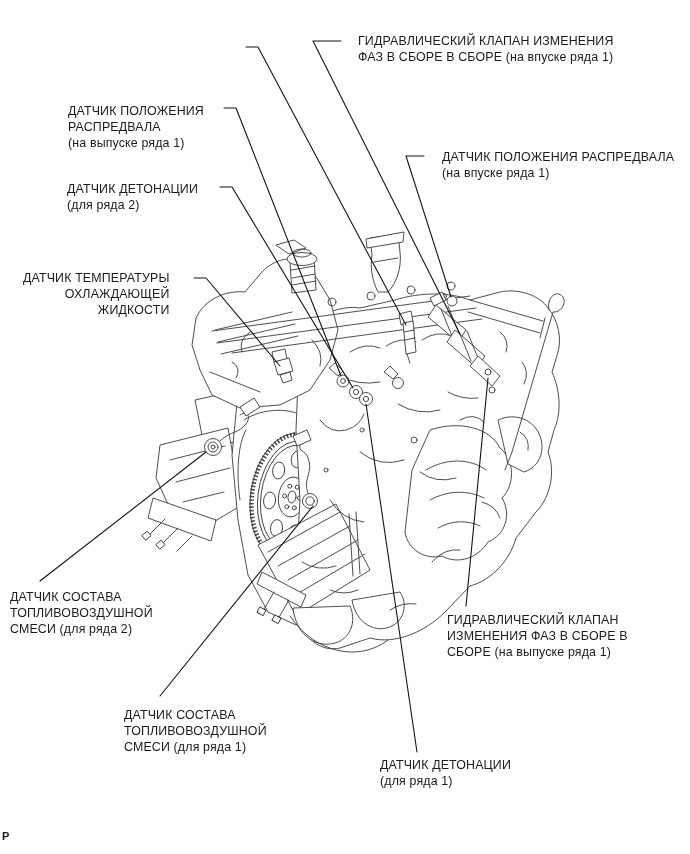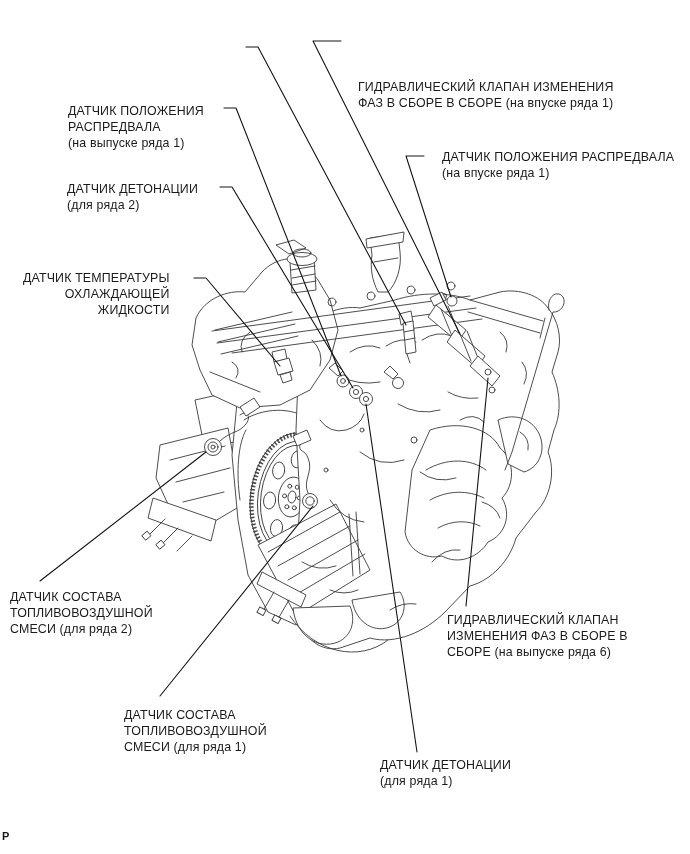--- a/index.html
+++ b/index.html
@@ -185,38 +185,38 @@
       <path class="lead" d="M220,187 L232,187 L353,388"></path>
       <path class="lead" d="M194,278 L206,278 L280,366"></path>
       <path class="lead" d="M424,156 L406,156 L451,297"></path>
       <path class="lead" d="M40,581 L206,452"></path>
       <path class="lead" d="M466,606 L488,378"></path>
       <path class="lead" d="M160,696 L313,506"></path>
       <path class="lead" d="M417,752 L366,404"></path>
     </g>
   </svg>
 
-  <div class="lbl" style="left:358px;top:33px;margin-top:46px;">ГИДРАВЛИЧЕСКИЙ КЛАПАН ИЗМЕНЕНИЯ
+  <div class="lbl" style="left:358px;top:33px;">ГИДРАВЛИЧЕСКИЙ КЛАПАН ИЗМЕНЕНИЯ
 ФАЗ В СБОРЕ В СБОРЕ (на впуске ряда 1)</div>
   <div class="lbl" style="left:68px;top:103px;">ДАТЧИК ПОЛОЖЕНИЯ
 РАСПРЕДВАЛА
 (на выпуске ряда 1)</div>
   <div class="lbl" style="left:67px;top:181px;">ДАТЧИК ДЕТОНАЦИИ
 (для ряда 2)</div>
   <div class="lbl" style="left:23px;top:270px;text-align:right;">ДАТЧИК ТЕМПЕРАТУРЫ
 ОХЛАЖДАЮЩЕЙ
 ЖИДКОСТИ</div>
   <div class="lbl" style="left:442px;top:149px;">ДАТЧИК ПОЛОЖЕНИЯ РАСПРЕДВАЛА
 (на впуске ряда 1)</div>
   <div class="lbl" style="left:10px;top:589px;">ДАТЧИК СОСТАВА
 ТОПЛИВОВОЗДУШНОЙ
 СМЕСИ (для ряда 2)</div>
   <div class="lbl" style="left:447px;top:612px;">ГИДРАВЛИЧЕСКИЙ КЛАПАН
 ИЗМЕНЕНИЯ ФАЗ В СБОРЕ В
-СБОРЕ (на выпуске ряда 6)</div>
+СБОРЕ (на выпуске ряда 1)</div>
   <div class="lbl" style="left:124px;top:707px;">ДАТЧИК СОСТАВА
 ТОПЛИВОВОЗДУШНОЙ
 СМЕСИ (для ряда 1)</div>
   <div class="lbl" style="left:380px;top:757px;">ДАТЧИК ДЕТОНАЦИИ
 (для ряда 1)</div>
 
   <div class="footnote">P</div>
 </div>
 
 </body></html>

